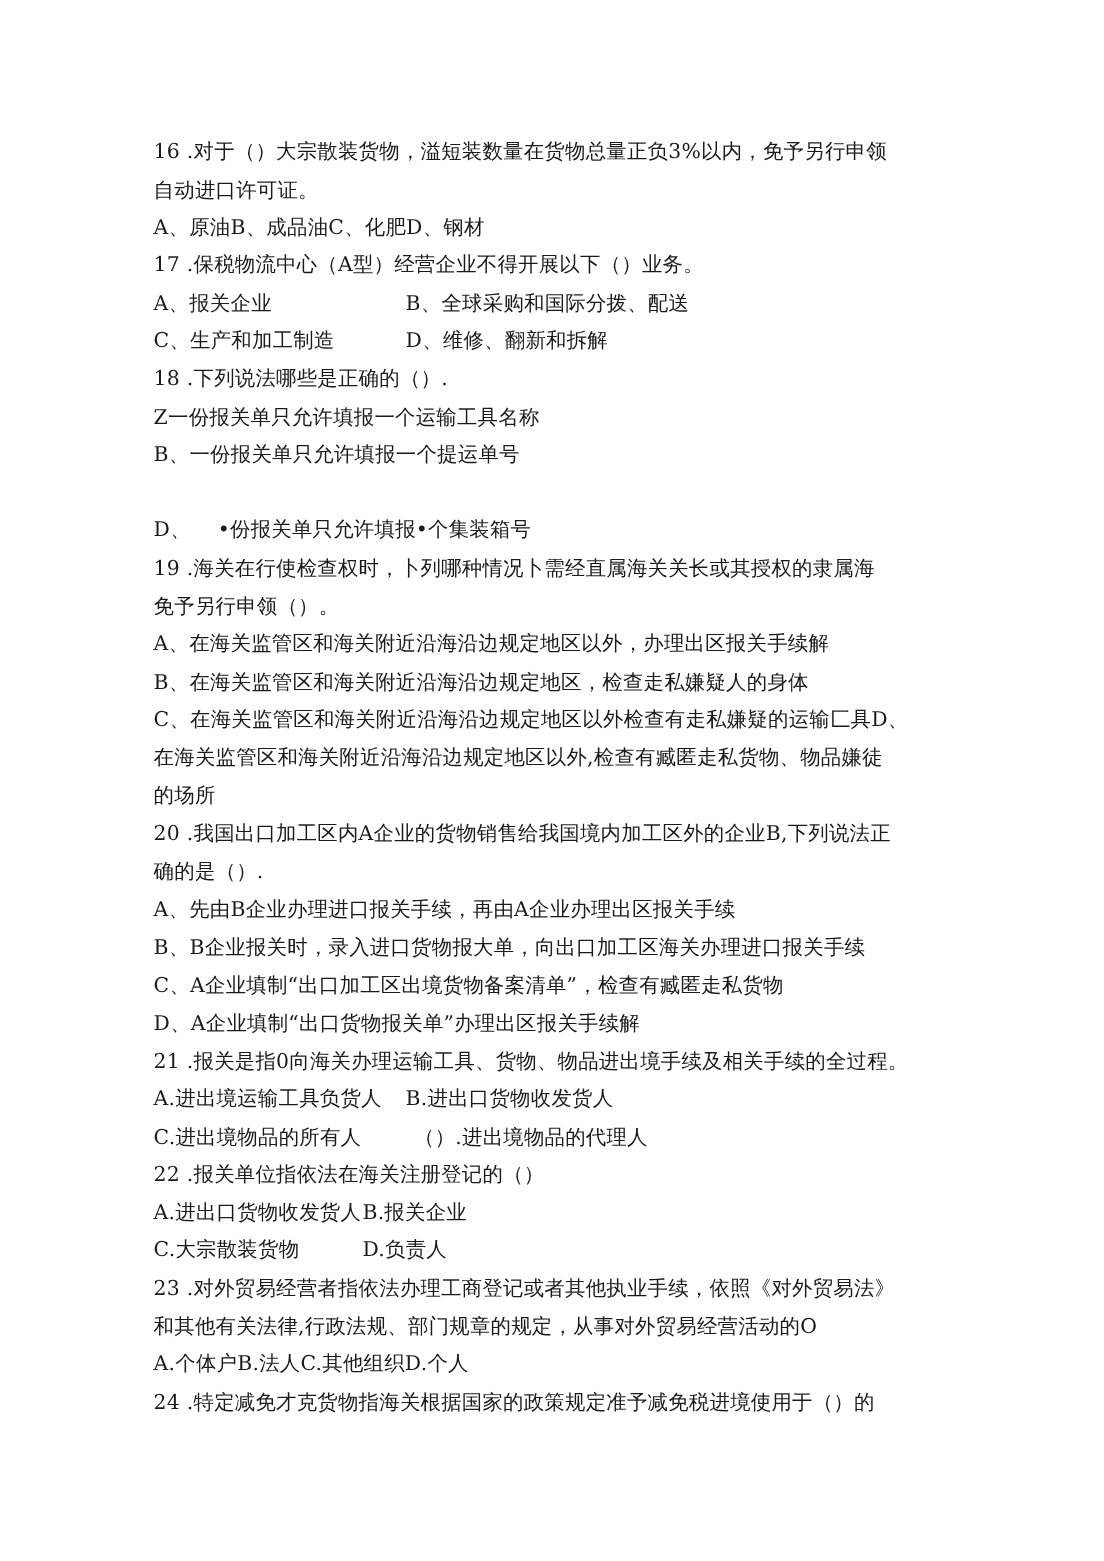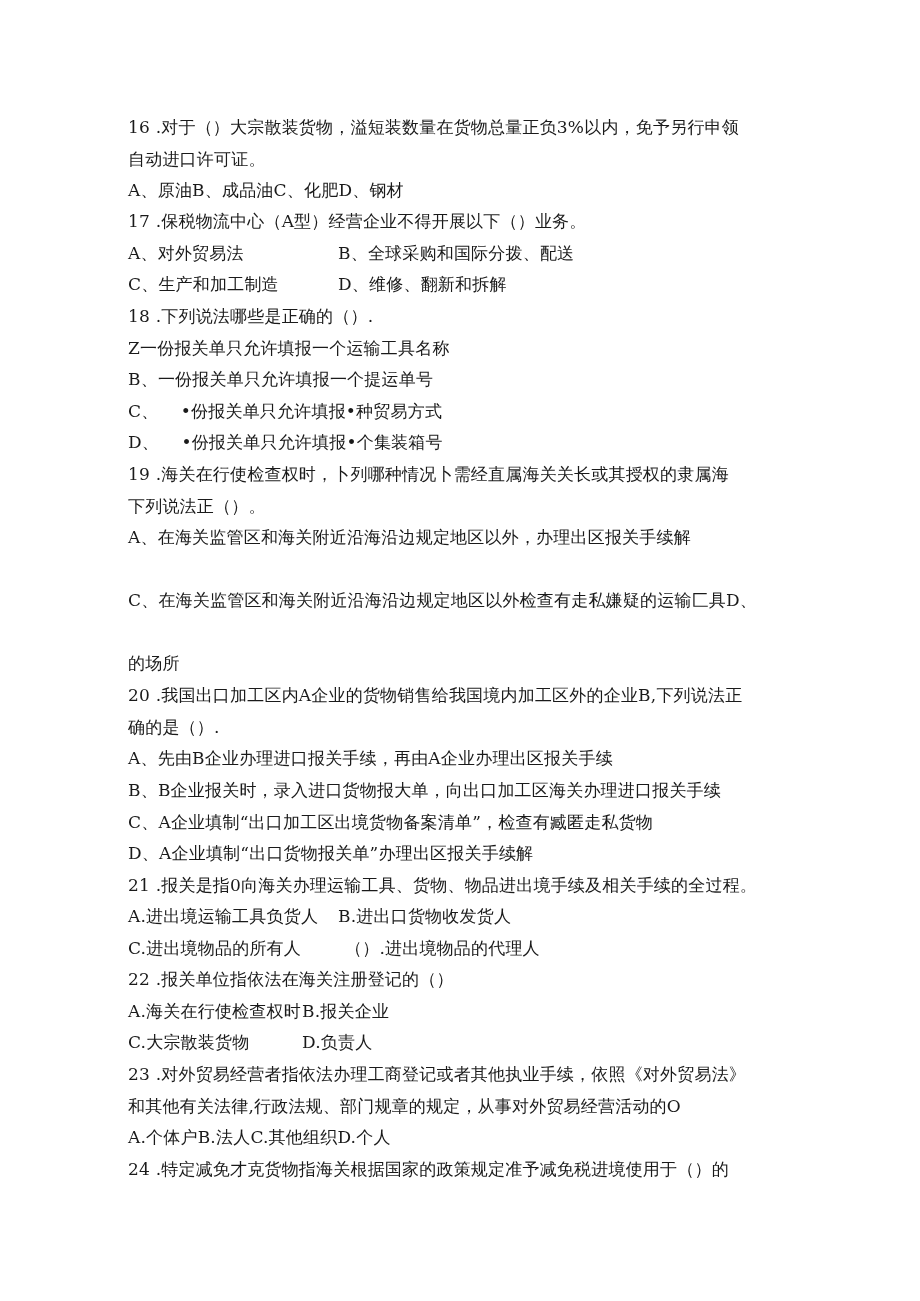--- a/index.html
+++ b/index.html
@@ -11,52 +11,53 @@
 </head>
 <body>
 
 <div class="page">
 
   <div class="line" style="top:117px">16 .对于（）大宗散装货物，溢短装数量在货物总量正负3%以内，免予另行申领</div>
   <div class="line" style="top:149px">自动进口许可证。</div>
   <div class="line" style="top:180px">A、原油B、成品油C、化肥D、钢材</div>
 
   <div class="line" style="top:211px">17 .保税物流中心（A型）经营企业不得开展以下（）业务。</div>
-  <div class="line" style="top:243px">A、对外贸易法</div>
+  <div class="line" style="top:243px">A、报关企业</div>
   <div class="line" style="top:243px; left:338px">B、全球采购和国际分拨、配送</div>
   <div class="line" style="top:274px">C、生产和加工制造</div>
   <div class="line" style="top:274px; left:338px">D、维修、翻新和拆解</div>
 
   <div class="line" style="top:306px">18 .下列说法哪些是正确的（）.</div>
   <div class="line" style="top:338px">Z一份报关单只允许填报一个运输工具名称</div>
   <div class="line" style="top:369px">B、一份报关单只允许填报一个提运单号</div>
-  <div class="line" style="top:401px; white-space:pre">C、    •份报关单只允许填报•种贸易方式</div>
   <div class="line" style="top:432px; white-space:pre">D、    •份报关单只允许填报•个集装箱号</div>
 
   <div class="line" style="top:464px">19 .海关在行使检查权时，卜列哪种情况卜需经直属海关关长或其授权的隶属海</div>
-  <div class="line" style="top:496px">下列说法正（）。</div>
+  <div class="line" style="top:496px">免予另行申领（）。</div>
   <div class="line" style="top:527px">A、在海关监管区和海关附近沿海沿边规定地区以外，办理出区报关手续解</div>
+  <div class="line" style="top:559px">B、在海关监管区和海关附近沿海沿边规定地区，检查走私嫌疑人的身体</div>
   <div class="line" style="top:590px">C、在海关监管区和海关附近沿海沿边规定地区以外检查有走私嫌疑的运输匚具D、</div>
+  <div class="line" style="top:622px">在海关监管区和海关附近沿海沿边规定地区以外,检查有臧匿走私货物、物品嫌徒</div>
   <div class="line" style="top:653px">的场所</div>
 
   <div class="line" style="top:685px">20 .我国出口加工区内A企业的货物销售给我国境内加工区外的企业B,下列说法正</div>
   <div class="line" style="top:717px">确的是（）.</div>
   <div class="line" style="top:780px">B、B企业报关时，录入进口货物报大单，向出口加工区海关办理进口报关手续</div>
   <div class="line" style="top:748px">A、先由B企业办理进口报关手续，再由A企业办理出区报关手续</div>
   <div class="line" style="top:812px">C、A企业填制“出口加工区出境货物备案清单”，检查有臧匿走私货物</div>
   <div class="line" style="top:843px">D、A企业填制“出口货物报关单”办理出区报关手续解</div>
 
   <div class="line" style="top:875px">21 .报关是指0向海关办理运输工具、货物、物品进出境手续及相关手续的全过程。</div>
   <div class="line" style="top:906px">A.进出境运输工具负货人</div>
   <div class="line" style="top:906px; left:338px">B.进出口货物收发货人</div>
   <div class="line" style="top:938px">C.进出境物品的所有人</div>
   <div class="line" style="top:938px; left:345px">（）.进出境物品的代理人</div>
 
   <div class="line" style="top:969px">22 .报关单位指依法在海关注册登记的（）</div>
-  <div class="line" style="top:1001px">A.海关在行使检查权时</div>
+  <div class="line" style="top:1001px">A.进出口货物收发货人</div>
   <div class="line" style="top:1001px; left:302px">B.报关企业</div>
   <div class="line" style="top:1032px">C.大宗散装货物</div>
   <div class="line" style="top:1032px; left:302px">D.负责人</div>
 
   <div class="line" style="top:1064px">23 .对外贸易经营者指依法办理工商登记或者其他执业手续，依照《对外贸易法》</div>
   <div class="line" style="top:1096px">和其他有关法律,行政法规、部门规章的规定，从事对外贸易经营活动的O</div>
   <div class="line" style="top:1127px">A.个体户B.法人C.其他组织D.个人</div>
 
   <div class="line" style="top:1159px">24 .特定减免才克货物指海关根据国家的政策规定准予减免税进境使用于（）的</div>
 

